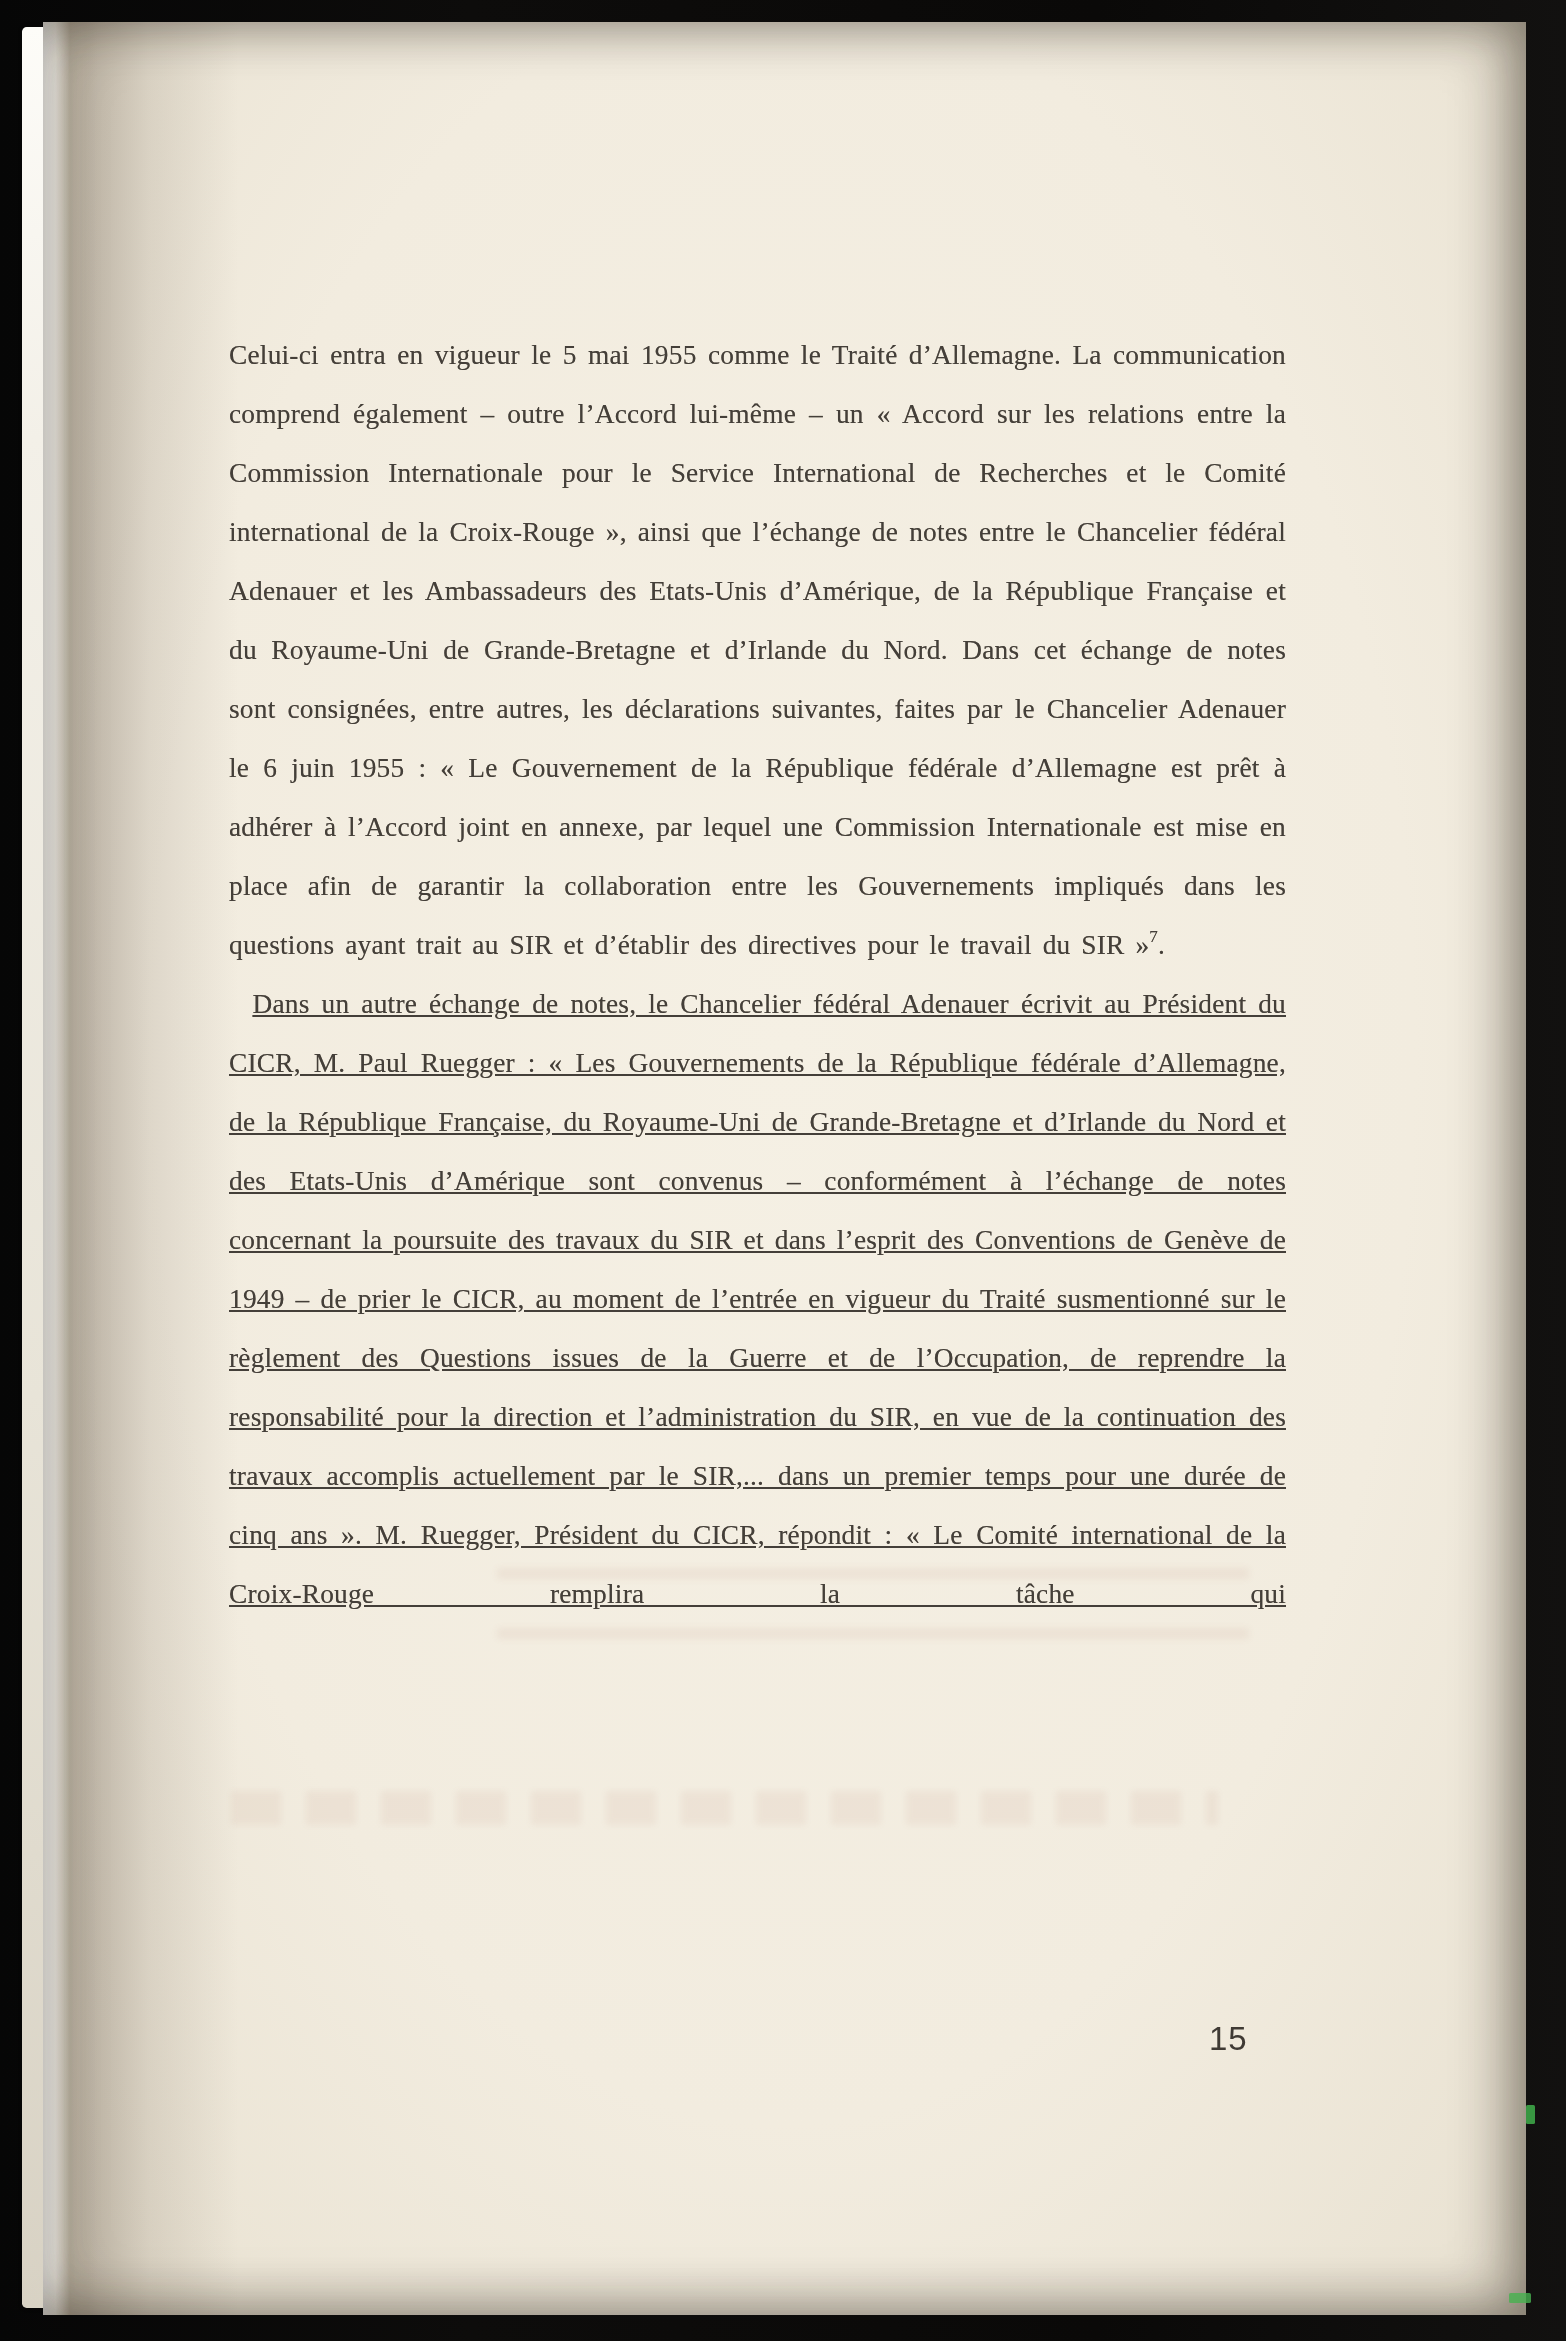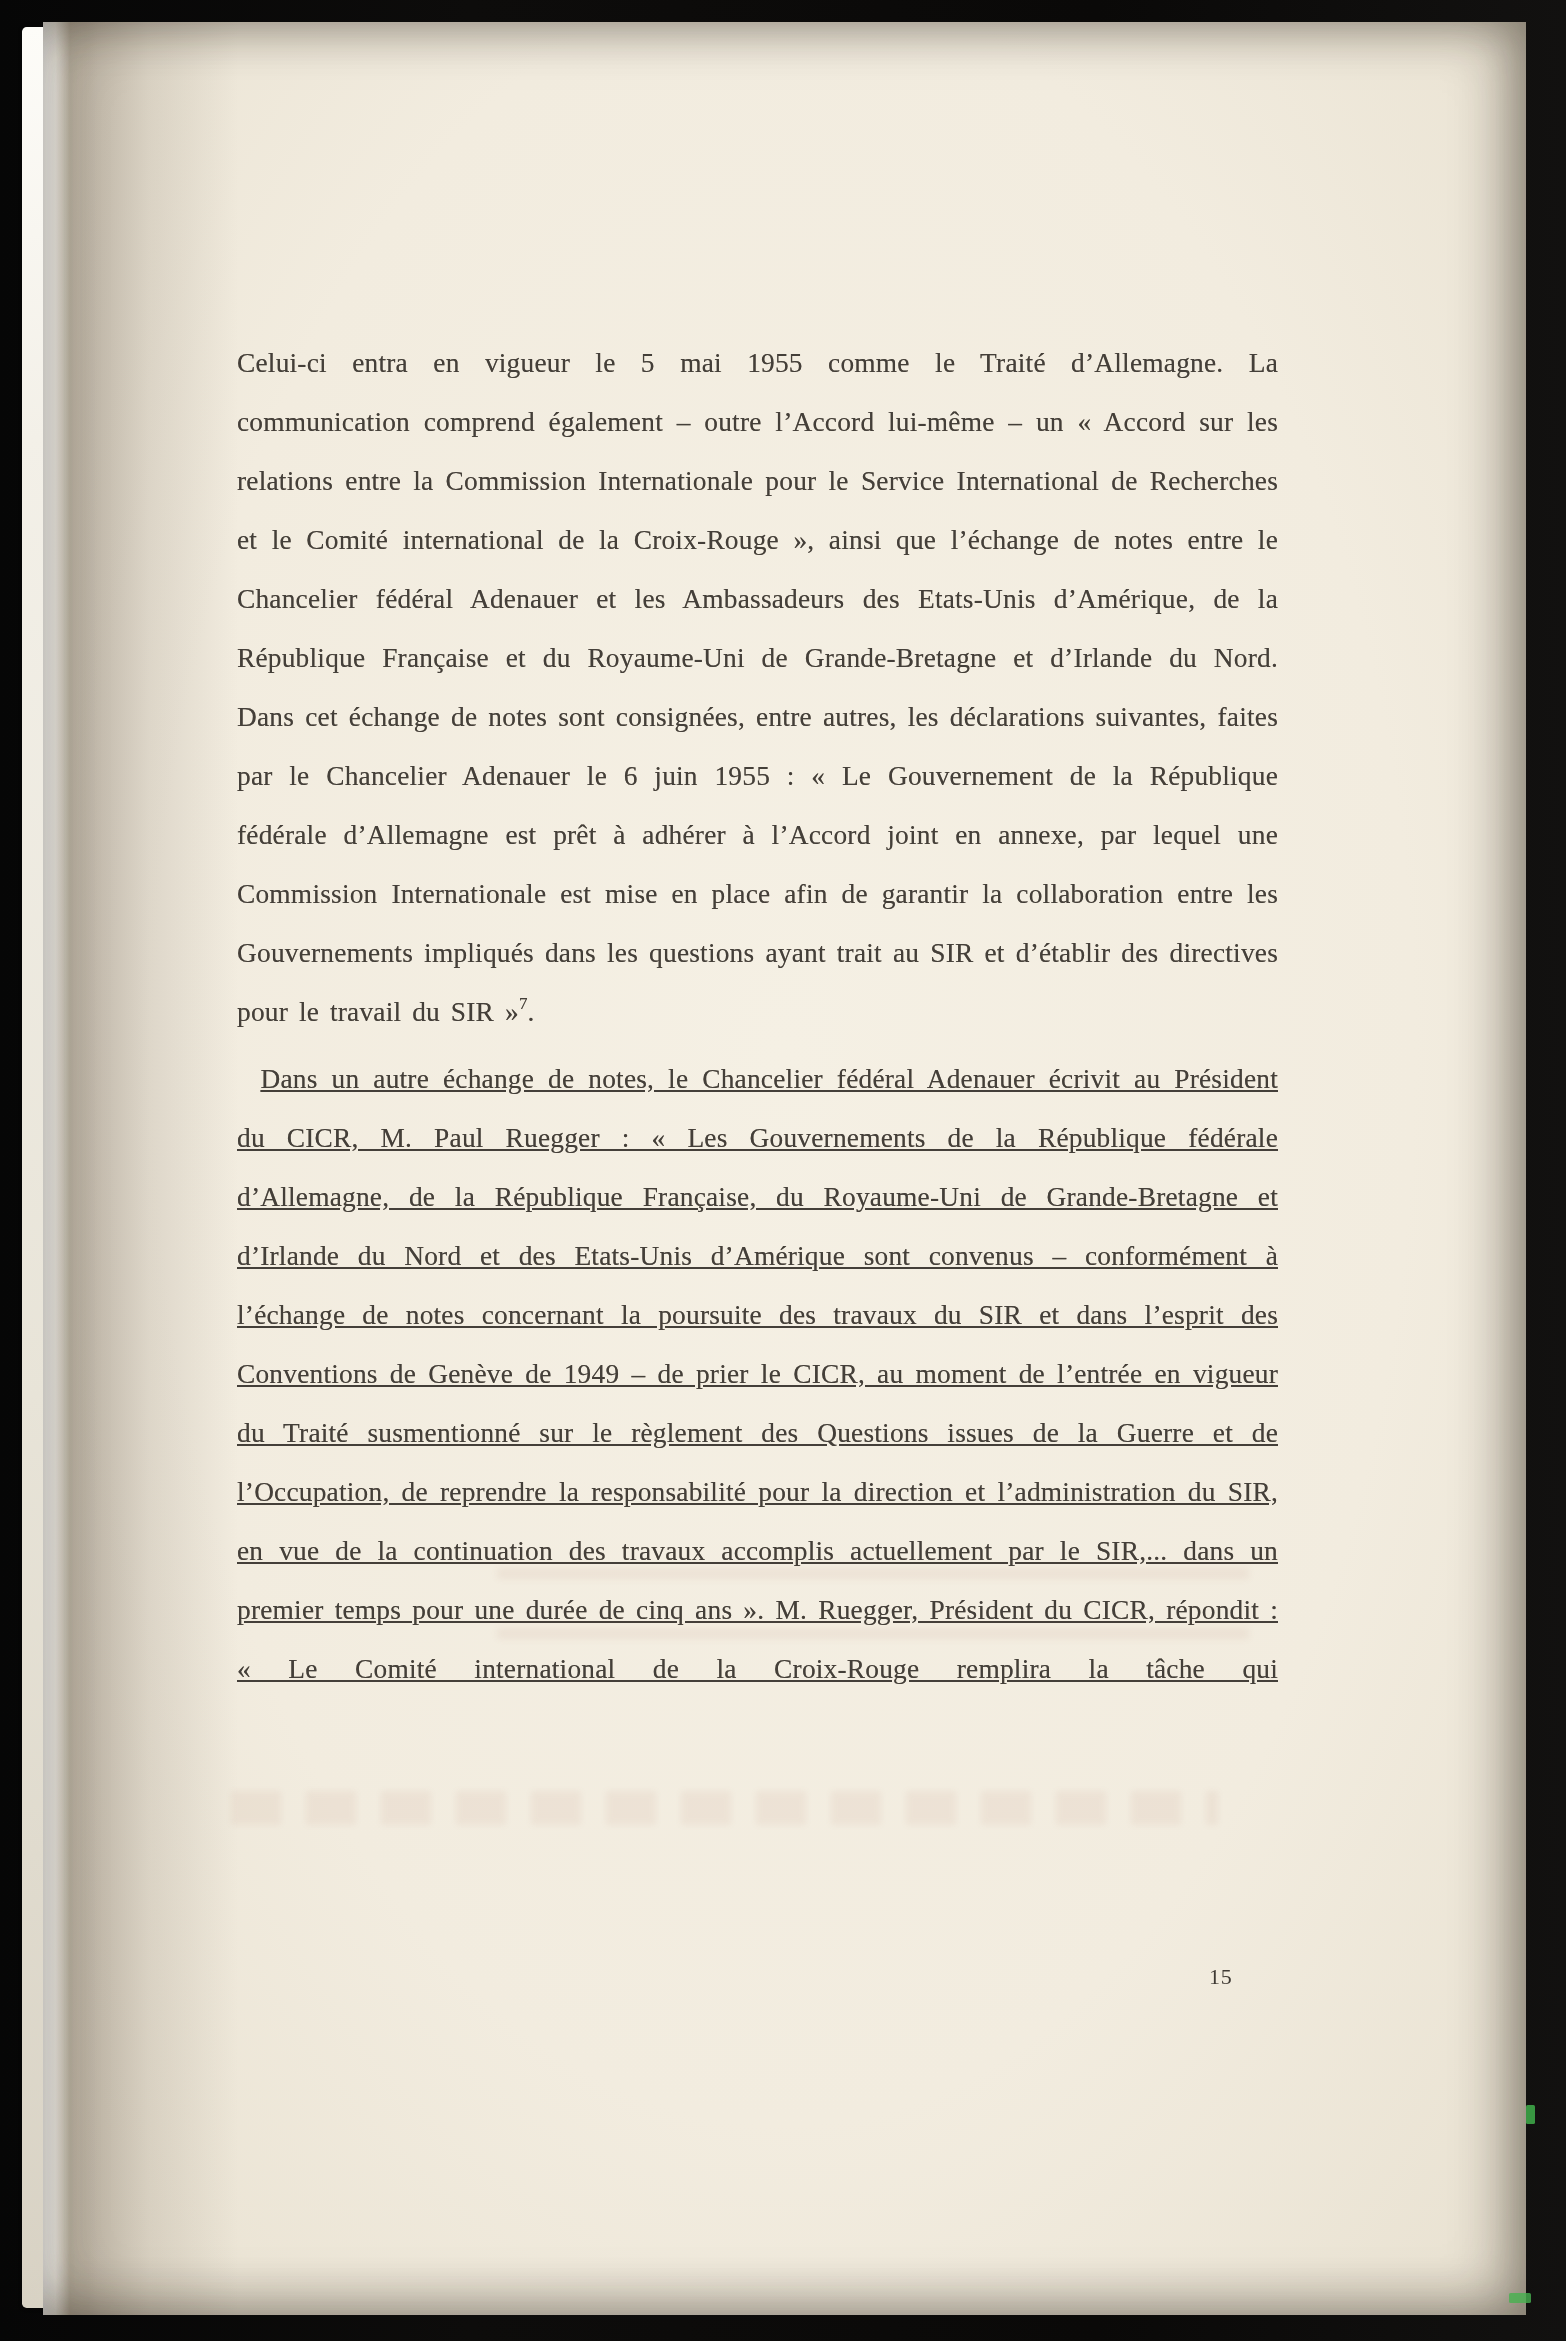--- a/index.html
+++ b/index.html
@@ -48,41 +48,41 @@
     width: 1057px;
   }
   .para {
     font-family: "Liberation Serif", "DejaVu Serif", serif;
     font-size: 27.4px;
     line-height: 59px;
     color: #443f39;
     text-align: justify;
     word-spacing: 0.14em;
     letter-spacing: 0.2px;
-    margin: 8px;
+    margin: 0;
     text-shadow: 0 0 0.4px rgba(70,58,46,0.55);
   }
   .para.indented {
     text-indent: 23.5px;
   }
   .para.fill-last {
     text-align-last: justify;
     text-decoration: underline;
   }
   .para sup {
     font-size: 17px;
     line-height: 0;
     vertical-align: 12.5px;
   }
   .page-number {
     position: absolute;
     left: 1166px;
-    top: 1942px;
-    font-family: Liberation Serif, serif;
-    font-size: 22px;
+    top: 1998px;
+    font-family: Liberation Sans, sans-serif;
+    font-size: 33px;
     color: #3f3a34;
     letter-spacing: 0.8px;
   }
   
   .bleed {
     position: absolute;
     pointer-events: none;
   }
   .bleed-1 {
     left: 454px;

